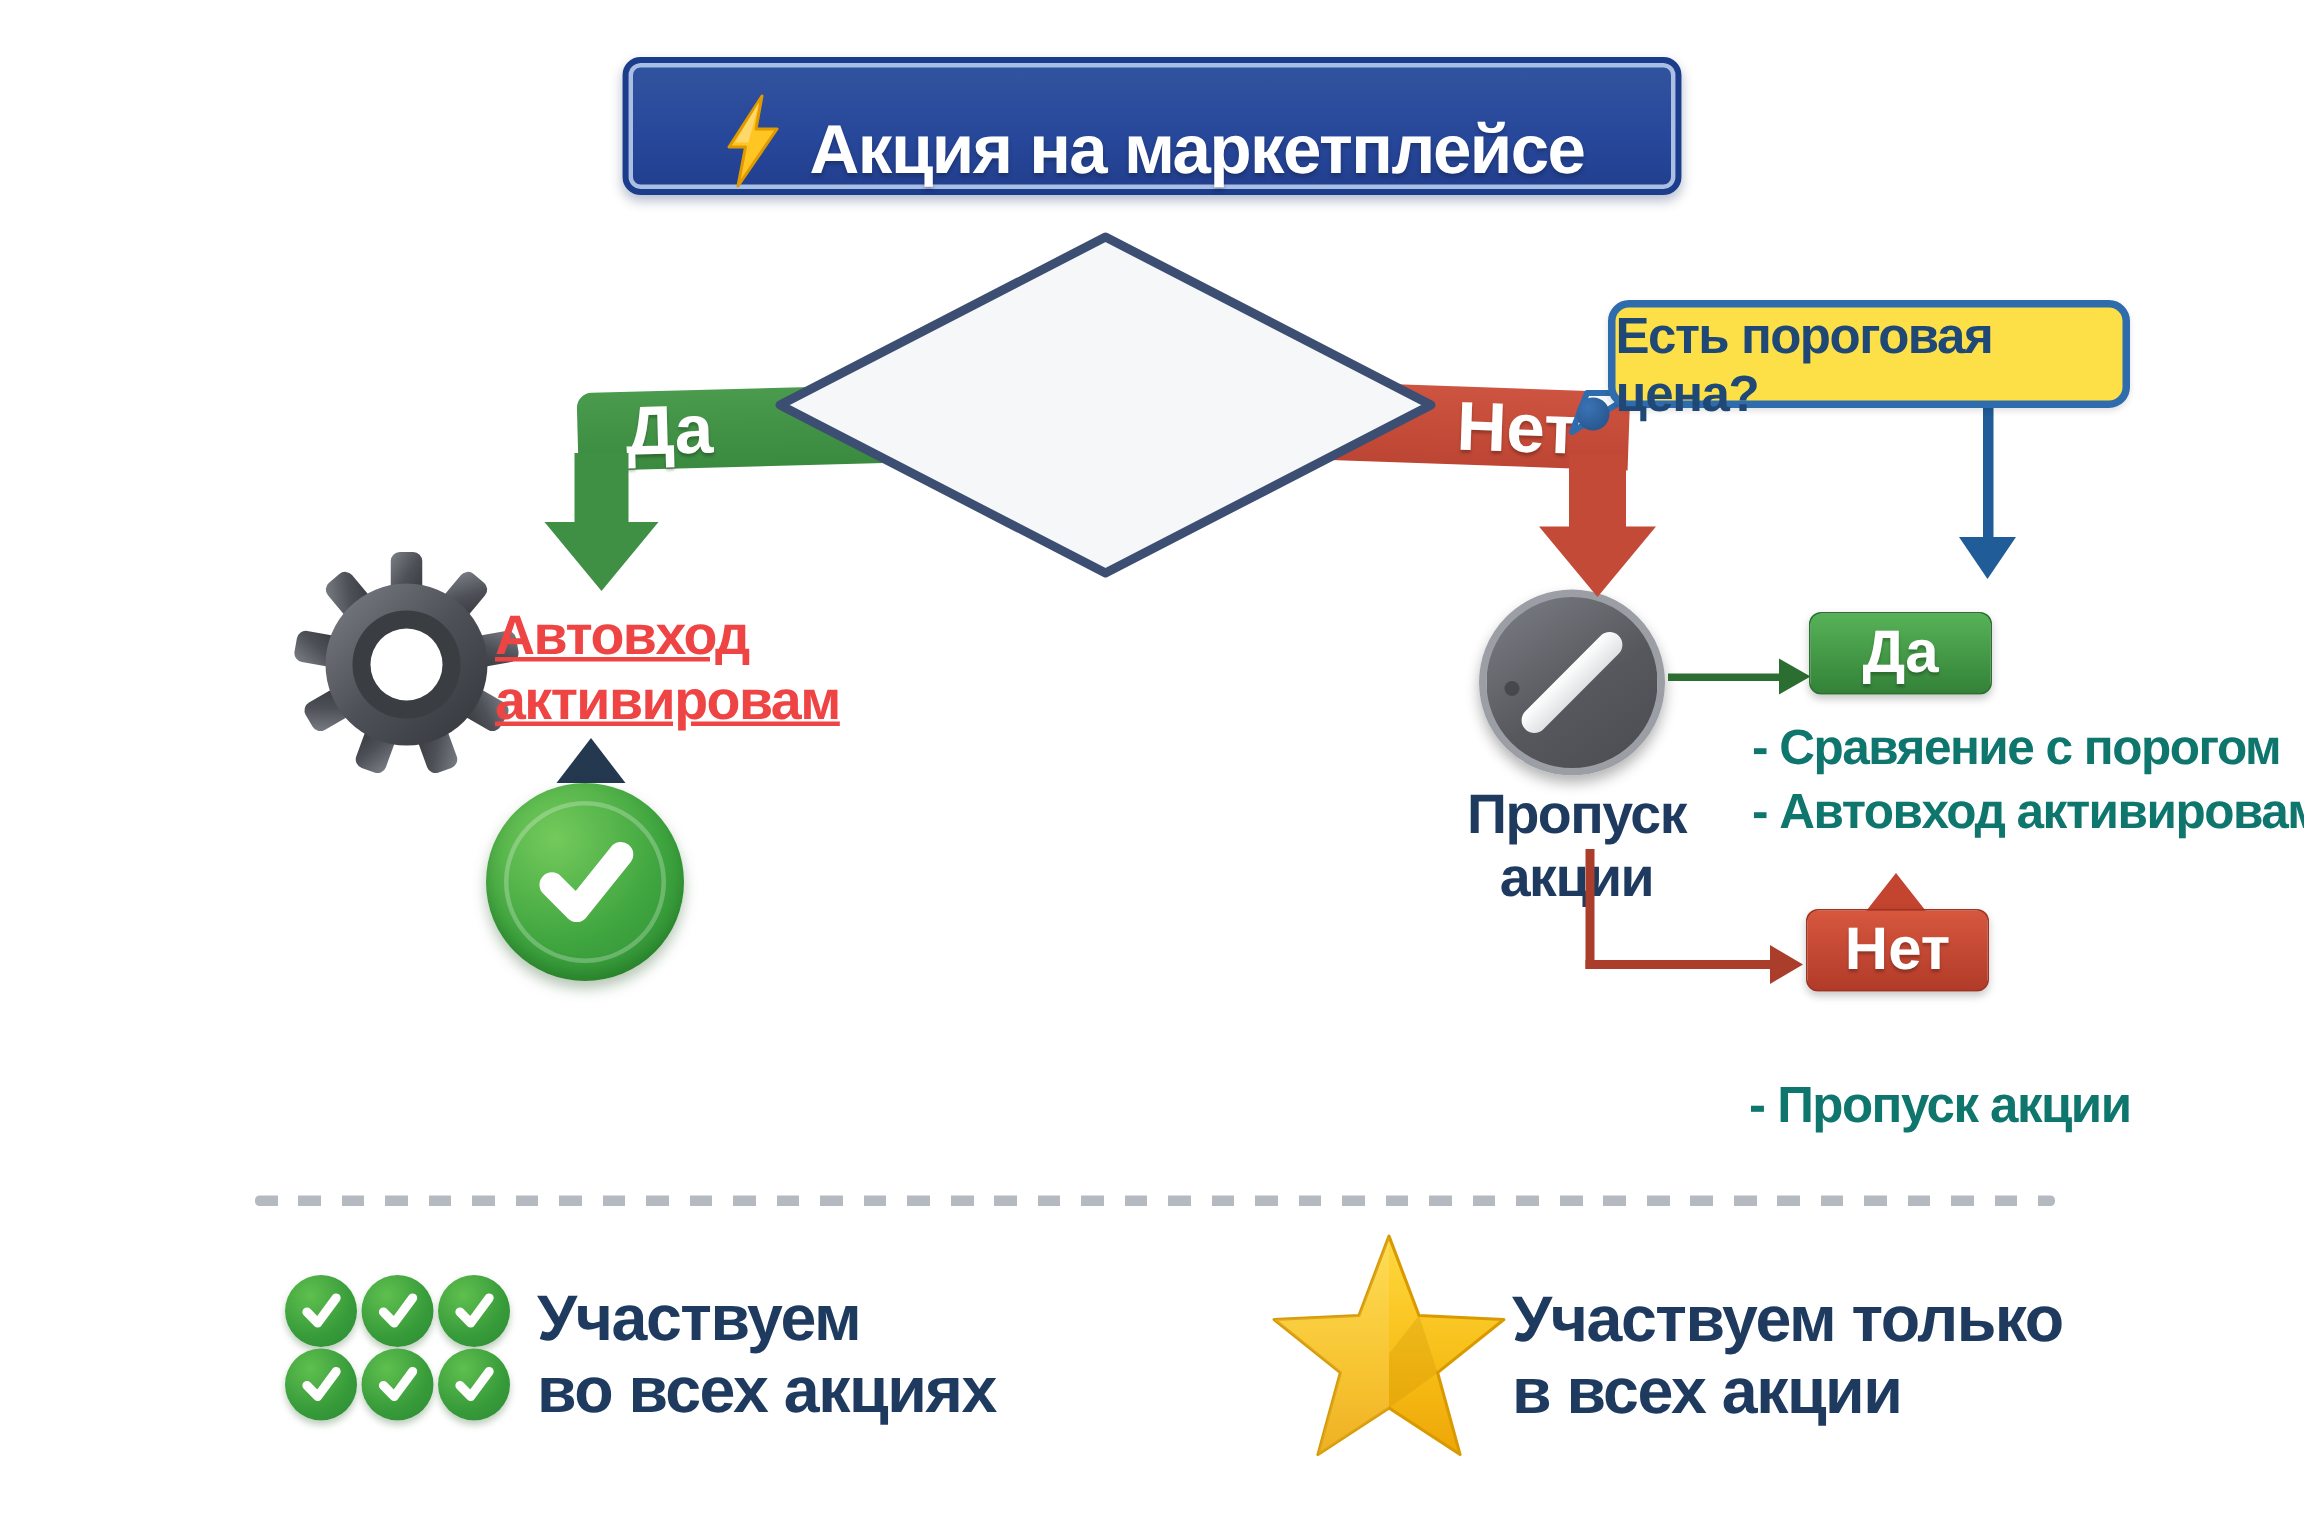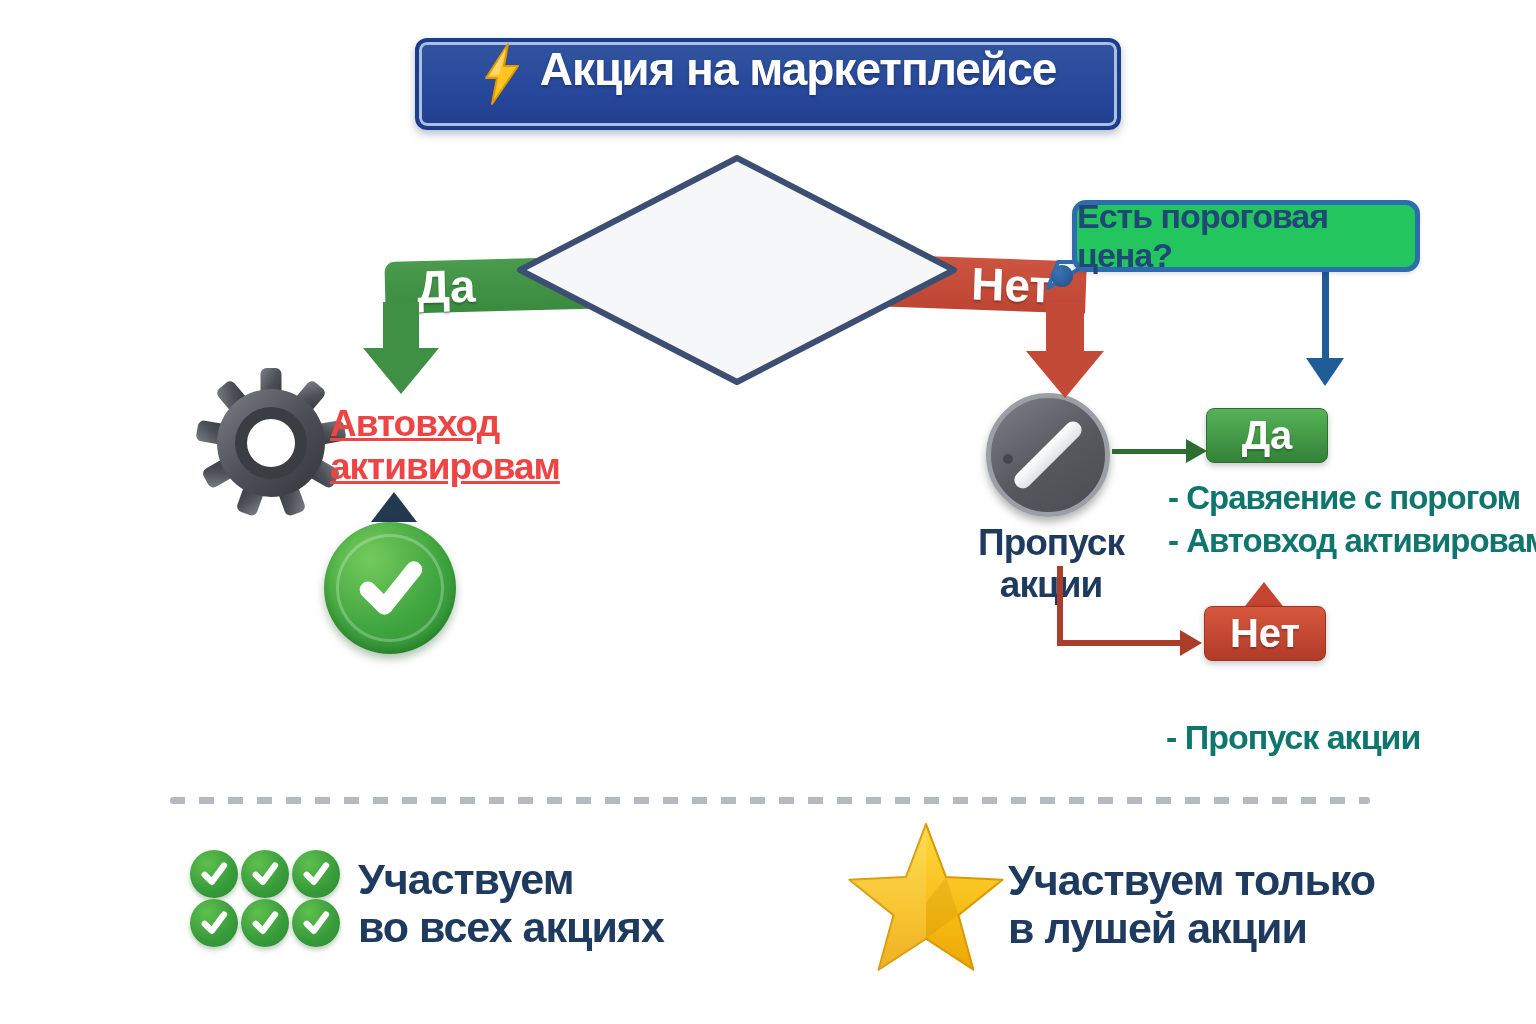--- a/index.html
+++ b/index.html
@@ -10,21 +10,21 @@
     font-family:"Liberation Sans", sans-serif; color:#1e3a5f;
   }
   .abs { position:absolute; }
 
   
   .banner {
     left:415px; top:38px; width:706px; height:92px;
     background:linear-gradient(180deg,#31549f 0%,#27479a 60%,#223f8e 100%);
     border:4px solid #1c3c8c; border-radius:12px;
     box-shadow:0 4px 8px rgba(20,40,90,.30), inset 0 0 0 3px #aabfe4;
-    display:flex; align-items:flex-start; justify-content:center; gap:18px;
+    display:flex; align-items:flex-end; justify-content:center; gap:18px;
   }
   .banner-title {
     color:#ffffff; font-size:46px; font-weight:700; letter-spacing:-1px;
     text-shadow:0 2px 3px rgba(0,0,0,.25);
   }
 
   
   .diamond-wrap { left:512px; top:150px; width:450px; height:240px; z-index:3; }
   .diamond-text {
     left:512px; top:218px; width:450px; z-index:4; text-align:center;
@@ -47,22 +47,22 @@
   .stem-yes { left:383px; top:302px; width:36px; height:48px; background:#3f8f44; z-index:1;}
   .head-yes { left:363px; top:348px; width:0; height:0; z-index:1;
     border-left:38px solid transparent; border-right:38px solid transparent; border-top:46px solid #3f8f44; }
   .stem-no { left:1046px; top:303px; width:38px; height:50px; background:#c24a36; z-index:1;}
   .head-no { left:1026px; top:351px; width:0; height:0; z-index:1;
     border-left:39px solid transparent; border-right:39px solid transparent; border-top:47px solid #c24a36; }
 
   
   .bubble {
     left:1072px; top:200px; width:348px; height:72px; z-index:5;
-    background:#22c55e; border:5px solid #2e6cae; border-radius:14px;
-    display:flex; align-items:center; justify-content:center;
+    background:#fde047; border:5px solid #2e6cae; border-radius:14px;
+    display:flex; justify-content:center;
     box-shadow:0 2px 4px rgba(0,0,0,.12);
   }
   .bubble-text { font-size:34px; font-weight:700; letter-spacing:-1px; color:#1f4876; }
   .bubble-tail { left:1046px; top:260px; z-index:5; }
   .blue-dot { left:1051px; top:265px; width:22px; height:22px; border-radius:50%;
     background:radial-gradient(circle at 35% 30%,#3a74b4,#234e85); z-index:6; }
   .blue-arrow-stem { left:1322px; top:272px; width:7px; height:90px; background:#1f5c98; z-index:2;}
   .blue-arrow-head { left:1306px; top:358px; width:0; height:0; z-index:2;
     border-left:19px solid transparent; border-right:19px solid transparent; border-top:28px solid #1f5c98; }
 
@@ -286,16 +286,16 @@
             <stop offset="1" stop-color="#eda607"></stop>
         </linearGradient>
       </defs>
       <polygon points="80,2 99.4,53.3 154.2,55.9 111.4,90.2 125.9,143.1 80,113 34.1,143.1 48.6,90.2 5.8,55.9 60.6,53.3" fill="url(#starG)" stroke="#d89a00" stroke-width="2" stroke-linejoin="round"></polygon>
       <polygon points="80,2 80,113 34.1,143.1 48.6,90.2 5.8,55.9 60.6,53.3" fill="#ffffff" opacity="0.12"></polygon>
       <polygon points="80,78 99.4,53.3 111.4,90.2 80,113" fill="#c98d00" opacity="0.25"></polygon>
     </svg>
   </div>
   <div class="abs legend-text best-label">
     <div>Участвуем только</div>
-    <div>в лушей акции</div>
+    <div>в всех акции</div>
   </div>
 
 </div>
 
 </body></html>

